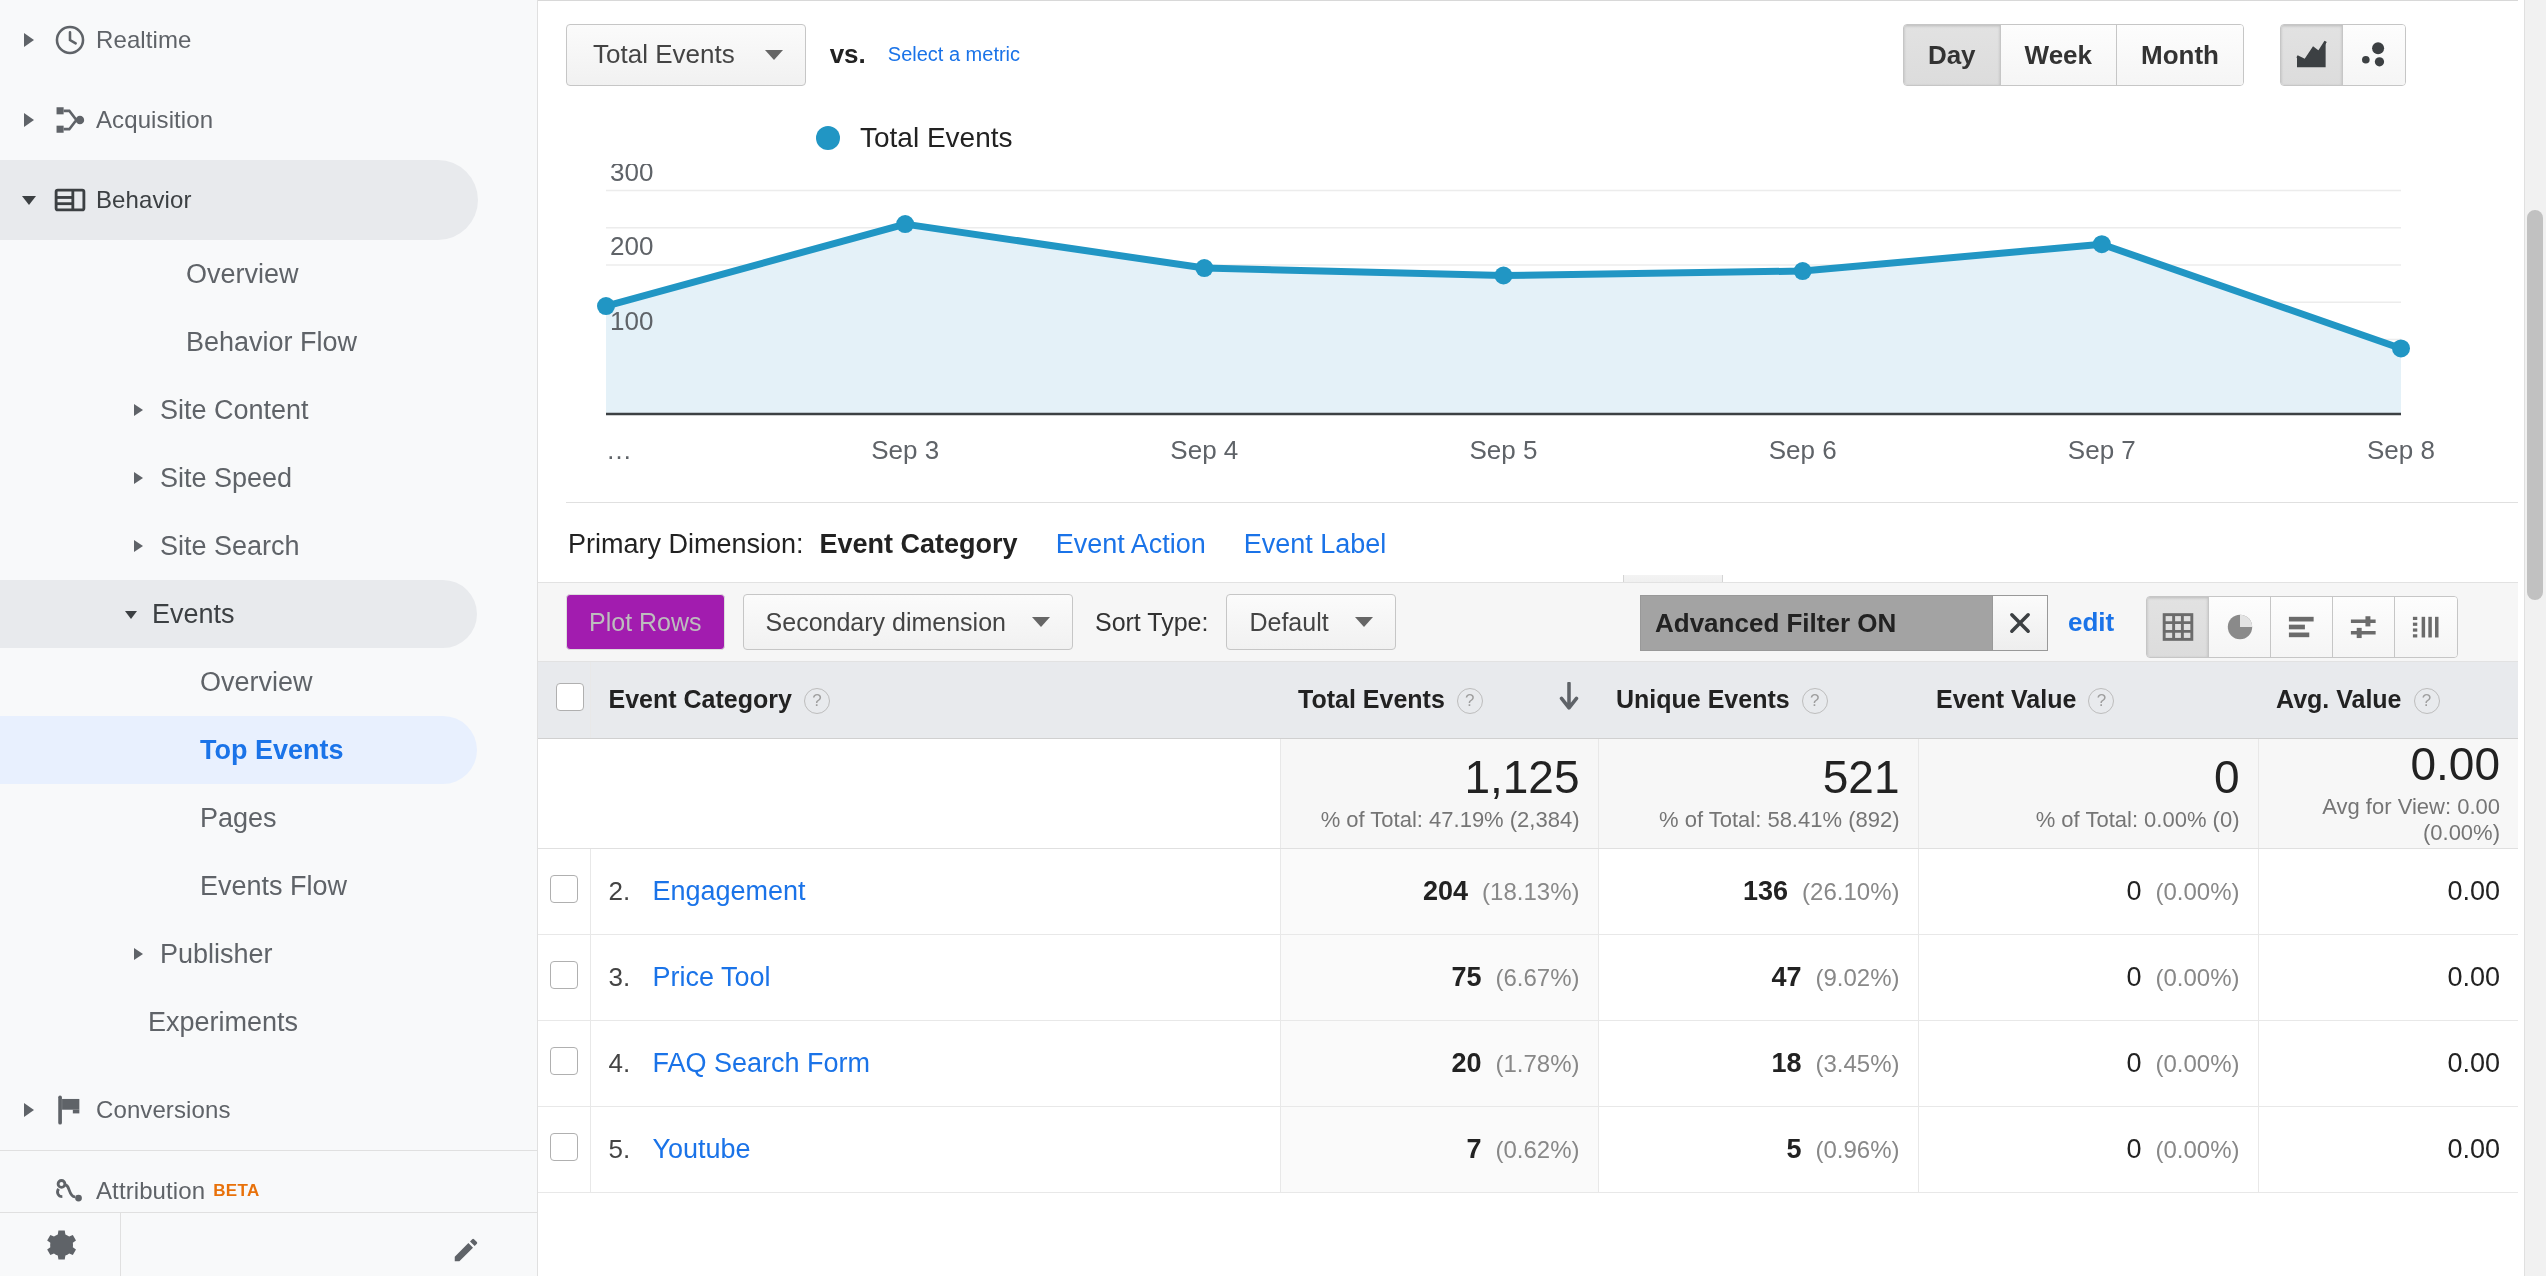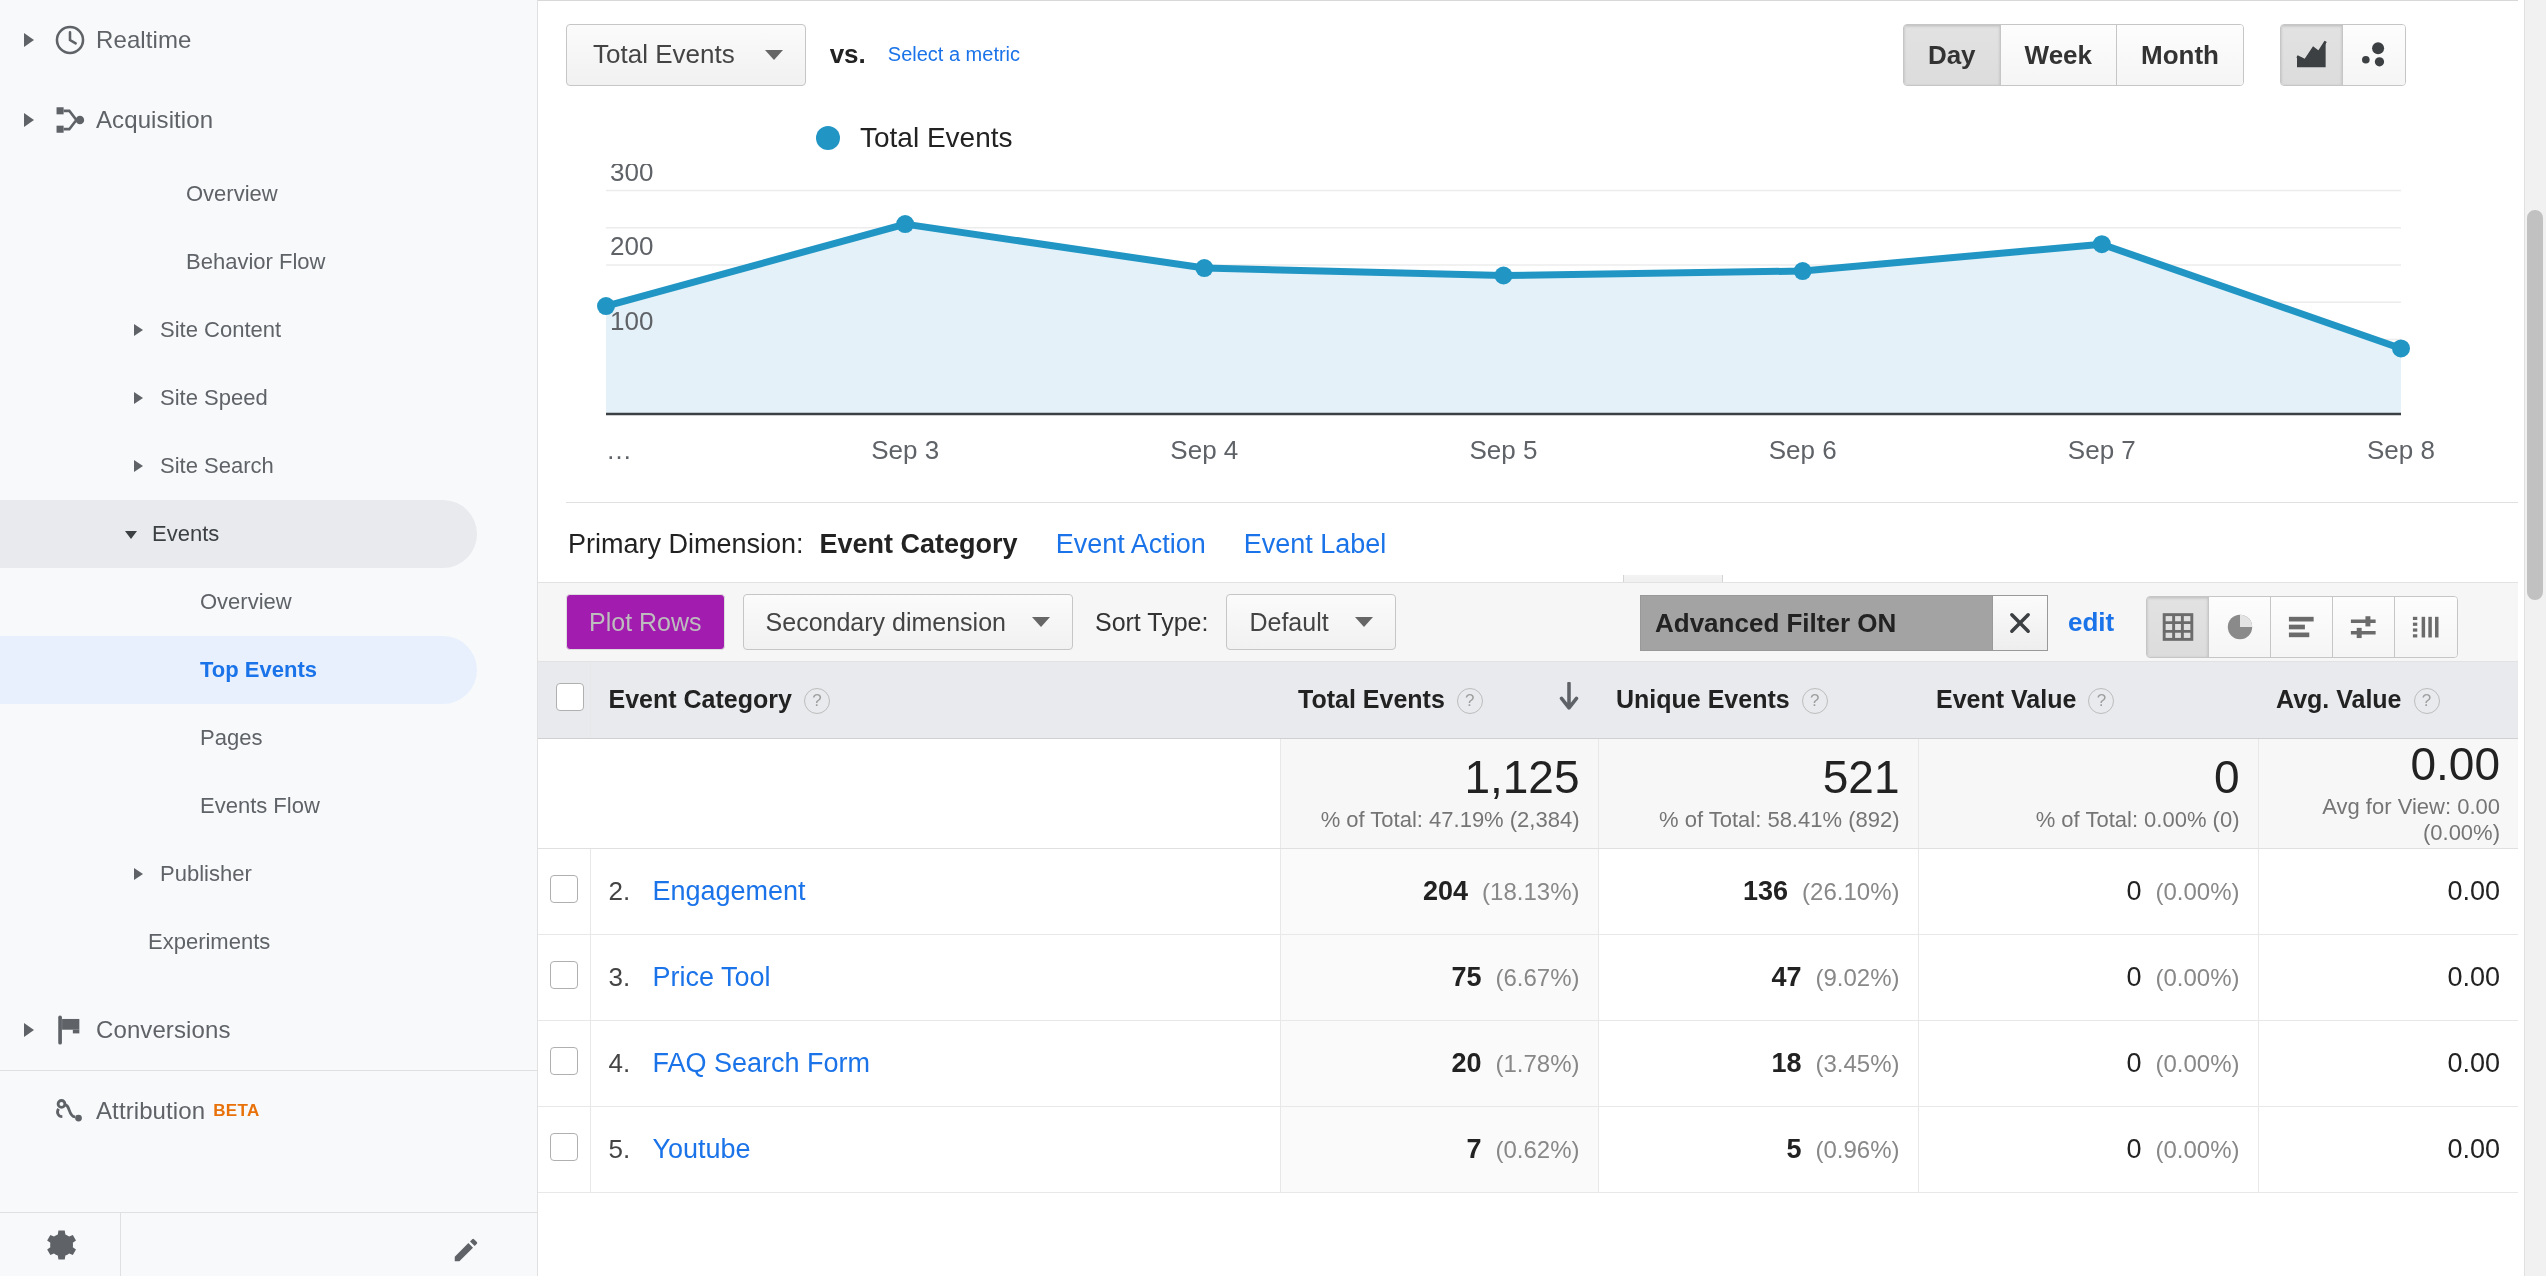--- a/index.html
+++ b/index.html
@@ -37,21 +37,21 @@
     white-space:nowrap;
   }
   .beta {
     font-size:17px; color:#e8710a; font-weight:bold;
     vertical-align:super; margin-left:8px; letter-spacing:.4px;
   }
   
   .sub-row {
     display:flex; align-items:center; height:68px; cursor:pointer;
   }
-  .sub-row .sub-label { font-size:22px; color:#5f6368; white-space:nowrap; }
+  .sub-row .sub-label { font-size:27px; color:#5f6368; white-space:nowrap; }
   .sub-row.lvl2 { padding-left:186px; }
   .sub-row.caret { padding-left:126px; }
   .sub-row.caret2 { padding-left:118px; }
   .sub-row.active-blue { background:#e8f0fe; border-radius:0 40px 40px 0; margin-right:60px;text-align:center; }
   .sub-row.active-blue .sub-label { color:#1a73e8; font-weight:bold; }
   .sub-row.grey { background:#e8eaed; border-radius:0 40px 40px 0; margin-right:60px; }
   .caret-box { width:26px; flex:0 0 26px; display:flex; align-items:center;
                justify-content:center; color:#5f6368; margin-right:8px;}
   .divider { height:1px; background:#e0e0e0; margin:0; }
   .behavior-pill {
@@ -226,20 +226,39 @@
         <svg width="34" height="34" viewBox="0 0 24 24">
           <rect x="2.5" y="3" width="5" height="5" fill="#5f6368"></rect>
           <rect x="2.5" y="16" width="5" height="5" fill="#5f6368"></rect>
           <circle cx="19" cy="12" r="3" fill="#5f6368"></circle>
           <path d="M7.5 5.5h4l5 6.5M7.5 18.5h4l5-6.5" stroke="#5f6368" stroke-width="1.9" fill="none"></path>
         </svg>
       </span>
       <span class="nav-label">Acquisition</span>
     </div>
 
+    <div style="position:relative;height:80px;">
+      <div class="behavior-pill"></div>
+      <div class="nav-row" style="position:absolute;top:0;left:0;">
+        <span class="arrow">
+          <svg width="18" height="16" viewBox="0 0 18 16">
+              <polygon points="2,4 16,4 9,13" fill="#3c4043"></polygon>
+            </svg>
+        </span>
+        <span class="nav-icon">
+          <svg width="34" height="34" viewBox="0 0 24 24">
+            <rect x="2.2" y="5" width="19.6" height="14" rx="1.2" fill="none" stroke="#3c4043" stroke-width="2"></rect>
+            <line x1="2.2" y1="10.2" x2="14" y2="10.2" stroke="#3c4043" stroke-width="2"></line>
+            <line x1="14" y1="5" x2="14" y2="19" stroke="#3c4043" stroke-width="2"></line>
+            <line x1="2.2" y1="14.6" x2="14" y2="14.6" stroke="#3c4043" stroke-width="2"></line>
+          </svg>
+        </span>
+        <span class="nav-label" style="color:#3c4043;">Behavior</span>
+      </div>
+    </div>
 
     <div class="sub-row lvl2">
       <span class="sub-label">Overview</span>
     </div>
     <div class="sub-row lvl2">
       <span class="sub-label">Behavior Flow</span>
     </div>
     <div class="sub-row caret">
       <span class="caret-box">
         <svg width="14" height="16" viewBox="0 0 14 16">

